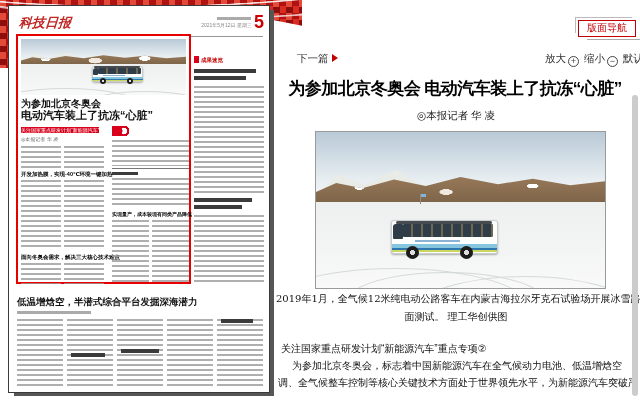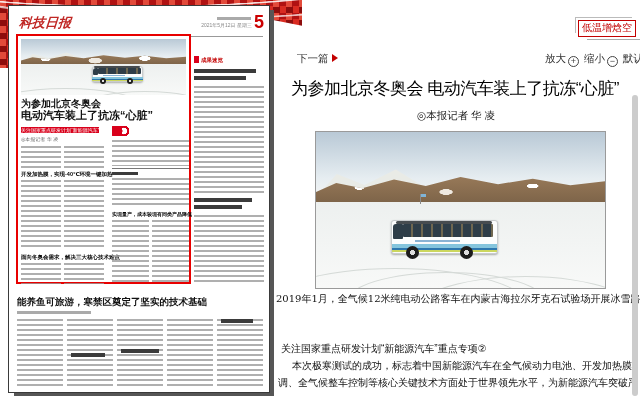--- a/index.html
+++ b/index.html
@@ -55,21 +55,21 @@
   .bus.big .wheel{width:13px;height:13px}
   .bus.small .wheel{width:6px;height:6px}
   .flag{position:absolute;width:1px;background:#8a8a8a}
   .flag i{position:absolute;left:1px;top:0;width:5px;height:3px;background:#7fb4d8}
   
   .navbtn{left:578px;top:20px;width:58px;height:17px;border:1.5px solid #c30000;color:#c30000;font-size:10px;line-height:14px;text-align:center;background:#fff;cursor:pointer}
   .navbtn::before{content:'';position:absolute;left:-4px;top:-4px;width:100%;height:100%;border-top:1px solid #bbb;border-left:1px solid #bbb}
   .tb{font-size:10.5px;color:#333;white-space:nowrap}
   .tri{display:inline-block;width:0;height:0;border-left:6px solid #c30000;border-top:4px solid transparent;border-bottom:4px solid transparent;margin-left:3px}
   .cicon{display:inline-block;width:11px;height:11px;border:1px solid #444;border-radius:50%;font-size:9px;line-height:9px;text-align:center;color:#444;vertical-align:-2px;margin:0 2px}
-  .title{left:276px;top:77px;width:358px;text-align:center;font-size:17px;font-weight:normal;letter-spacing:-.5px;color:#000;white-space:nowrap}
+  .title{left:276px;top:77px;width:358px;text-align:center;font-size:17px;font-weight:bold;letter-spacing:-.5px;color:#000;white-space:nowrap}
   .byline{left:278px;top:109px;width:356px;text-align:center;font-size:10.5px;color:#222}
   .caption{left:276px;width:360px;text-align:center;font-size:10px;font-family:"DejaVu Serif",serif;color:#111;white-space:nowrap}
   .bodyline{left:278px;font-size:10px;line-height:15px;color:#111;white-space:nowrap}
   .scrollbar{left:632px;top:95px;width:6px;height:301px;background:#ccc;border-radius:3px}
 </style>
 </head>
 <body>
 
 <div id="screen">
 
@@ -129,33 +129,33 @@
 
     <div class="abs" style="left:185px;top:50px;width:5px;height:7px;background:#d9001b"></div>
     <div class="abs" style="left:192px;top:51px;font-size:5.5px;color:#c30000;font-weight:bold">成果速览</div>
     <div class="abs bd" style="left:185px;top:63px;width:62px;height:4px"></div>
     <div class="abs bd" style="left:185px;top:70px;width:52px;height:4px"></div>
     <div class="abs tl" style="left:185px;top:80px;width:70px;height:108px"></div>
     <div class="abs bd" style="left:185px;top:192px;width:58px;height:4px"></div>
     <div class="abs bd" style="left:185px;top:199px;width:48px;height:4px"></div>
     <div class="abs tl" style="left:185px;top:209px;width:70px;height:69px"></div>
 
-    <div class="abs" style="left:8px;top:290px;font-size:9.5px;font-weight:bold;white-space:nowrap">能养鱼可旅游，寒禁区奠定了坚实的技术基础</div>
+    <div class="abs" style="left:8px;top:290px;font-size:9.5px;font-weight:bold;white-space:nowrap">低温增焓空，半潜式综合平台发掘深海潜力</div>
     <div class="abs gb" style="left:8px;top:305px;width:74px;height:2.5px"></div>
     <div class="abs tl" style="left:8px;top:313px;width:46px;height:70px"></div>
     <div class="abs tl" style="left:58px;top:313px;width:46px;height:70px"></div>
     <div class="abs tl" style="left:108px;top:313px;width:46px;height:70px"></div>
     <div class="abs tl" style="left:158px;top:313px;width:46px;height:70px"></div>
     <div class="abs tl" style="left:208px;top:313px;width:46px;height:70px"></div>
     <div class="abs bd" style="left:62px;top:347px;width:34px;height:3.5px"></div>
     <div class="abs bd" style="left:112px;top:343px;width:38px;height:3.5px"></div>
     <div class="abs bd" style="left:212px;top:313px;width:32px;height:3.5px"></div>
   </div>
 
-  <div class="abs navbtn">低温增焓空</div>
+  <div class="abs navbtn">版面导航</div>
   <div class="abs" style="left:587px;top:39px;width:53px;height:1px;background:#aaa"></div>
 
   <div class="abs tb" style="left:297px;top:52px"><span>下一篇</span><span class="tri"></span></div>
   <div class="abs tb" style="left:545px;top:52px">
     <span><span>放大</span><span class="cicon">+</span></span>
     <span><span>缩小</span><span class="cicon">−</span></span>
     <span><span>默认</span></span>
   </div>
 
   <div class="abs title">为参加北京冬奥会 电动汽车装上了抗冻“心脏”</div>
@@ -180,19 +180,20 @@
       <div class="lbl"></div>
         <div class="s1"></div>
         <div class="s2"></div>
         <div class="s3"></div>
       <div class="wheel" style="left:14%"></div>
         <div class="wheel" style="left:64%"></div>
     </div>
   </div>
 
   <div class="abs caption" style="top:292px">2019年1月，全气候12米纯电动公路客车在内蒙古海拉尔牙克石试验场开展冰雪路</div>
+  <div class="abs caption" style="top:310px">面测试。  理工华创供图</div>
 
   <div class="abs bodyline" style="top:341px;padding-left:3px">关注国家重点研发计划“新能源汽车”重点专项②</div>
-  <div class="abs bodyline" style="top:358px;text-indent:14px">本次极寒测试的成功，标志着中国新能源汽车在全气候动力电池、开发加热膜</div>
+  <div class="abs bodyline" style="top:358px;text-indent:14px">为参加北京冬奥会，标志着中国新能源汽车在全气候动力电池、低温增焓空</div>
   <div class="abs bodyline" style="top:375px">调、全气候整车控制等核心关键技术方面处于世界领先水平，为新能源汽车突破严</div>
 
   <div class="abs scrollbar"></div>
 </div>
 
 </body></html>

